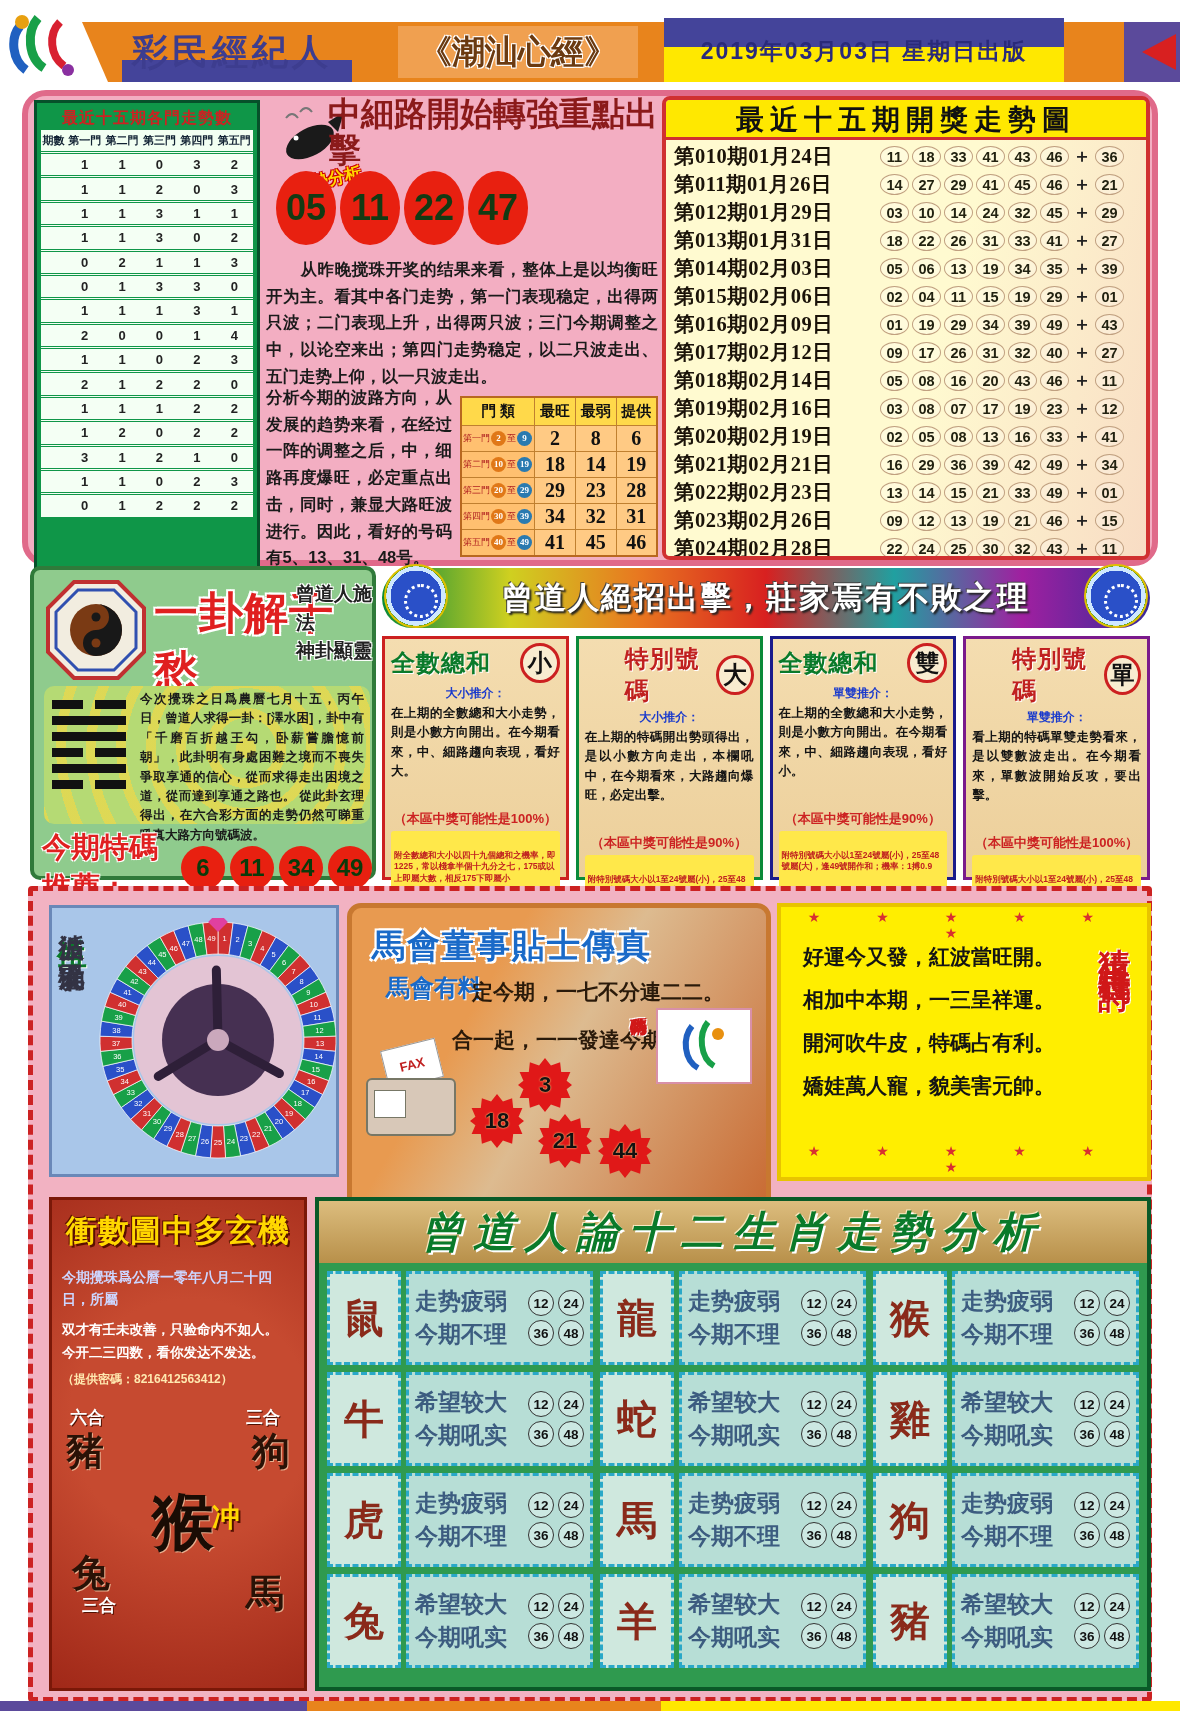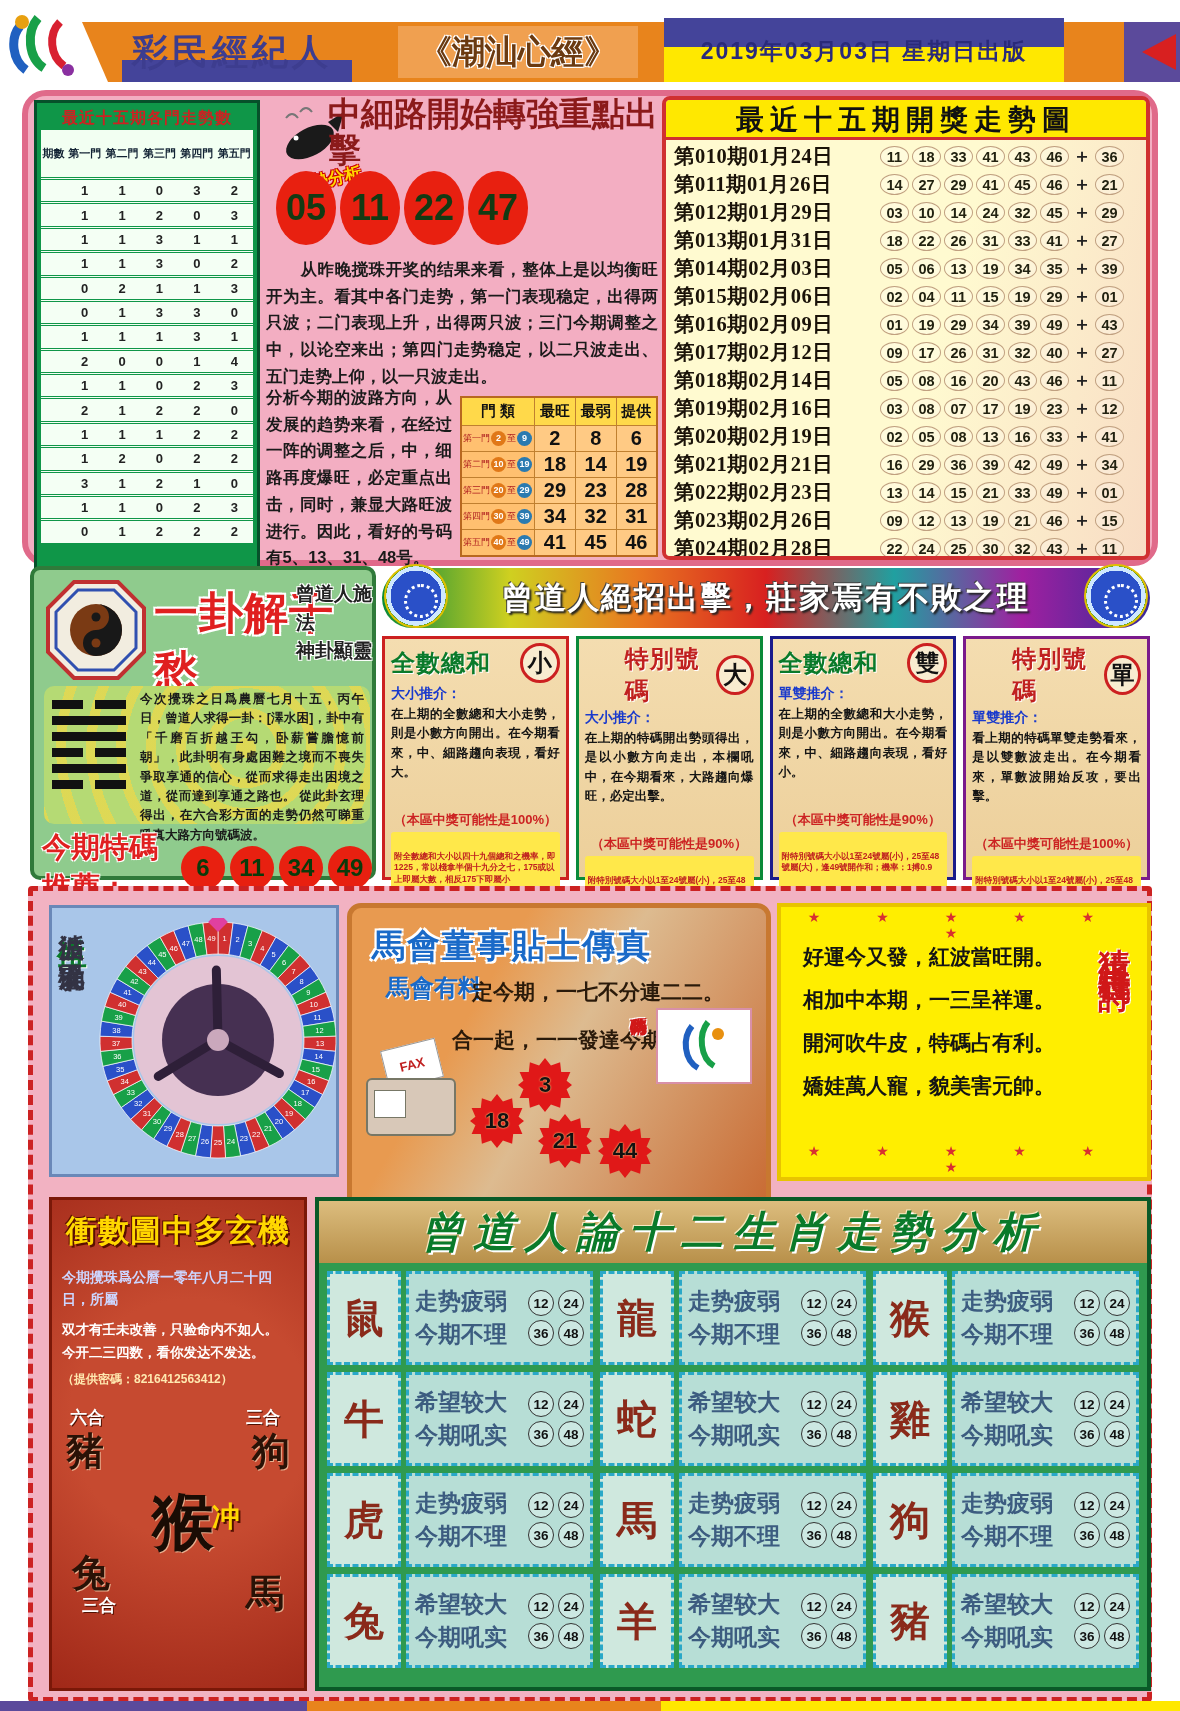--- a/index.html
+++ b/index.html
@@ -27,21 +27,21 @@
 
   
   .mainbox{position:absolute;left:22px;top:90px;width:1136px;height:476px;background:#f3aec2;
      border:6px solid #e06a8a;border-radius:24px;}
 
   
   .door-table{position:absolute;left:34px;top:100px;width:226px;height:577px;background:#0f9648;
      border:3px solid #06502a;padding:3px 4px;}
   .door-title{color:#cc2222;font-weight:bold;font-size:16px;text-align:center;letter-spacing:1px;height:24px;line-height:24px;}
   .door-table table{width:100%;border-collapse:collapse;background:#0f9648;}
-  .door-table th{background:#f2fff2;font-size:11px;font-weight:bold;color:#123;padding:16px 0;border-bottom:3px double #0f9648;}
+  .door-table th{background:#f2fff2;font-size:11px;font-weight:bold;color:#123;padding:3px 0;border-bottom:3px double #0f9648;}
   .door-table td{background:#f4fff4;text-align:center;font-size:13px;font-weight:bold;color:#222;
      padding:3.2px 0;border-bottom:3px double #0f9648;}
 
   
   .analysis{position:absolute;left:266px;top:96px;width:392px;height:462px;}
   .fish-badge{position:absolute;left:0;top:8px;width:104px;height:104px;}
   .fish-label{position:absolute;left:28px;top:64px;font-size:17px;font-weight:bold;color:#ffd700;
      transform:rotate(-12deg);text-shadow:1px 1px 0 #c00,-1px -1px 0 #c00,1px -1px 0 #c00,-1px 1px 0 #c00;}
   .headline{position:absolute;left:62px;top:0;width:330px;font-size:33px;font-weight:bold;color:#8b1a1a;
      letter-spacing:0px;line-height:1.1;}
@@ -49,21 +49,21 @@
   .hot-label{font-size:34px;font-weight:bold;color:#0a7a2a;letter-spacing:1px;
      text-shadow:1px 1px 0 #fff;}
   .hot-ball{width:60px;height:74px;background:#e82010;border-radius:50%;margin-left:4px;
      display:flex;align-items:center;justify-content:center;font-size:36px;font-weight:bold;color:#133a13;}
   .para1{position:absolute;left:0;top:160px;width:392px;font-size:16.5px;font-weight:bold;color:#1a1a1a;
      line-height:1.62;text-align:justify;}
   .para1 .indent{display:inline-block;width:34px;}
   .bottom-split{position:absolute;left:0;top:288px;width:392px;}
   .para2{float:left;width:186px;font-size:16.5px;font-weight:bold;color:#1a1a1a;line-height:1.62;text-align:justify;}
   .sign{font-family:"Liberation Serif",serif;font-size:15px;color:#333;margin-top:4px;}
-  .stats{float:right;width:198px;margin-top:12px;border:2px solid #b86820;border-collapse:collapse;background:#f0abfc;}
+  .stats{float:right;width:198px;margin-top:12px;border:2px solid #b86820;border-collapse:collapse;background:#f0abfc;font-family:Liberation Serif, serif;}
   .stats th{background:#ffd94a;font-size:15px;font-weight:bold;color:#111;padding:4px 0;border:1.5px solid #c08030;}
   .stats td{border:1.5px solid #c08030;text-align:center;}
   .stats td.val{font-size:20px;font-weight:bold;color:#111;width:42px;background:#ffca84;}
   .door-cell{font-size:9px;color:#b02020;white-space:nowrap;padding:2px 1px;background:#ffc070;}
   .rc{display:inline-block;width:15px;height:15px;border-radius:50%;color:#fff;font-size:9px;line-height:15px;
      text-align:center;font-weight:bold;margin:0 1px;vertical-align:middle;}
   .rc.lo{background:#e07818;}
   .rc.hi{background:#2a7ab0;}
 
   
@@ -121,21 +121,21 @@
   .panel.p0{border:3px solid #cc2020;}
   .panel.p1{border:3px solid #0a8a3a;}
   .panel.p2{border:3px solid #1a1a8c;}
   .panel.p3{border:3px solid #7a1a8c;}
   .panel-head{display:flex;align-items:center;justify-content:space-between;}
   .panel-title{font-size:24px;font-weight:bold;letter-spacing:1px;}
   .panel.p0 .panel-title,.panel.p2 .panel-title{color:#0a7a2a;text-shadow:1px 1px 0 #fff;}
   .panel.p1 .panel-title,.panel.p3 .panel-title{color:#c02020;text-shadow:1px 1px 0 #fff;margin-left:40px;}
   .panel-badge{width:40px;height:40px;border:3px solid #cc2020;border-radius:50%;background:#f8ecd0;
      font-size:24px;font-weight:bold;color:#111;display:flex;align-items:center;justify-content:center;}
-  .panel-sub{text-align:left;font-size:14px;font-weight:bold;color:#1a3acc;margin:2px 0;}
+  .panel-sub{text-align:center;font-size:12px;font-weight:bold;color:#1a3acc;margin:2px 0;}
   .panel-body{font-size:12.5px;font-weight:bold;color:#141414;line-height:1.55;text-align:justify;min-height:104px;}
   .panel-odds{font-size:13px;font-weight:bold;color:#cc2222;text-align:center;margin-top:2px;}
   .panel-note{margin-top:3px;background:#ffe84a;border-radius:3px;padding:19px 3px;
      font-size:8.5px;font-weight:bold;color:#c02020;line-height:1.35;}
 
   
   .lower{position:absolute;left:28px;top:886px;width:1124px;height:816px;border:5px dashed #cc2222;
      background:#f2b2c2;border-radius:4px;}
 
   

